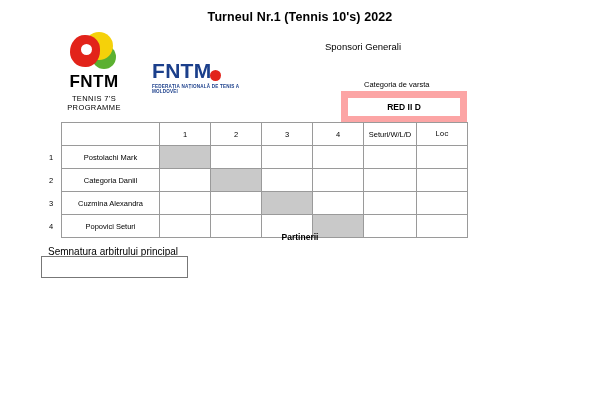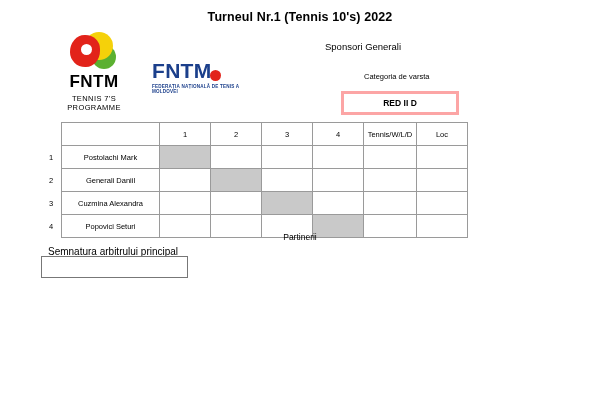--- a/index.html
+++ b/index.html
@@ -147,31 +147,31 @@
     position: absolute;
     top: 41px;
     left: 325px;
     font-size: 9.5px;
     font-weight: normal;
   }
 
   
   .category-label {
     position: absolute;
-    top: 72px;
+    top: 80px;
     left: 364px;
     font-size: 7.5px;
   }
   .category-box {
     position: absolute;
     top: 91px;
     left: 341px;
     width: 112px;
     height: 18px;
-    border: 3px solid #fca5a5;
+    border: 7px solid #fca5a5;
     display: flex;
     align-items: center;
     justify-content: center;
     font-size: 8.5px;
     font-weight: bold;
   }
 
   
   .grid {
     position: absolute;
@@ -187,34 +187,34 @@
     font-weight: normal;
     padding: 0;
     text-align: center;
     vertical-align: middle;
     background: #ffffff;
   }
   .grid .c-idx { width: 20px; border: none; background: transparent; font-size: 7.5px; }
   .grid .c-name { width: 97px; margin-top: 25px; }
   .grid .c-num { width: 50px; }
   .grid .c-sets { width: 52px; }
-  .grid .c-loc { width: 50px; }
+  .grid .c-loc { width: 50px; font-family: Liberation Mono, monospace; }
   .grid thead td { font-size: 7.5px; }
   .grid td.shaded { background: #c9c9c9; }
   .grid td.name-cell { font-size: 7.5px; }
 
   
   .partinerii {
     position: absolute;
     top: 232px;
     left: 0;
     width: 600px;
     text-align: center;
     font-size: 8.5px;
-    font-weight: normal;
+    font-weight: bold;
   }
 
   
   .sign-label {
     position: absolute;
     top: 246px;
     left: 48px;
     font-size: 10px;
   }
   .sign-box {
@@ -263,38 +263,38 @@
 
   <table class="grid">
     <thead>
       <tr>
         <td class="c-idx"></td>
         <td class="c-name"></td>
         <td class="c-num">1</td>
         <td class="c-num">2</td>
         <td class="c-num">3</td>
         <td class="c-num">4</td>
-        <td class="c-sets">Tennis/W/L/D</td>
+        <td class="c-sets">Seturi/W/L/D</td>
         <td class="c-loc">Loc</td>
       </tr>
     </thead>
     <tbody>
       <tr>
         <td class="c-idx">1</td>
         <td class="c-name name-cell">Postolachi Mark</td>
         <td class="c-num shaded"></td>
         <td class="c-num"></td>
         <td class="c-num"></td>
         <td class="c-num"></td>
         <td class="c-sets"></td>
         <td class="c-loc"></td>
       </tr>
       <tr>
         <td class="c-idx">2</td>
-        <td class="c-name name-cell">Generali Daniil</td>
+        <td class="c-name name-cell">Categoria Daniil</td>
         <td class="c-num"></td>
         <td class="c-num shaded"></td>
         <td class="c-num"></td>
         <td class="c-num"></td>
         <td class="c-sets"></td>
         <td class="c-loc"></td>
       </tr>
       <tr>
         <td class="c-idx">3</td>
         <td class="c-name name-cell">Cuzmina Alexandra</td>

